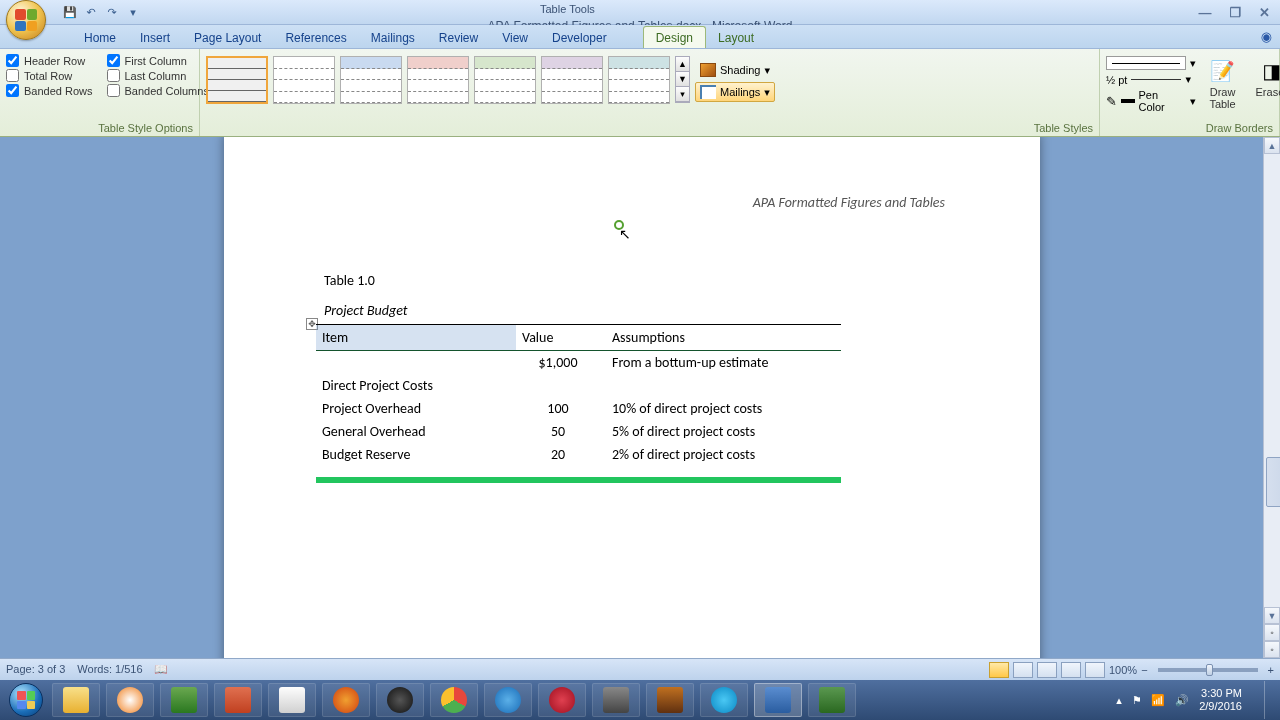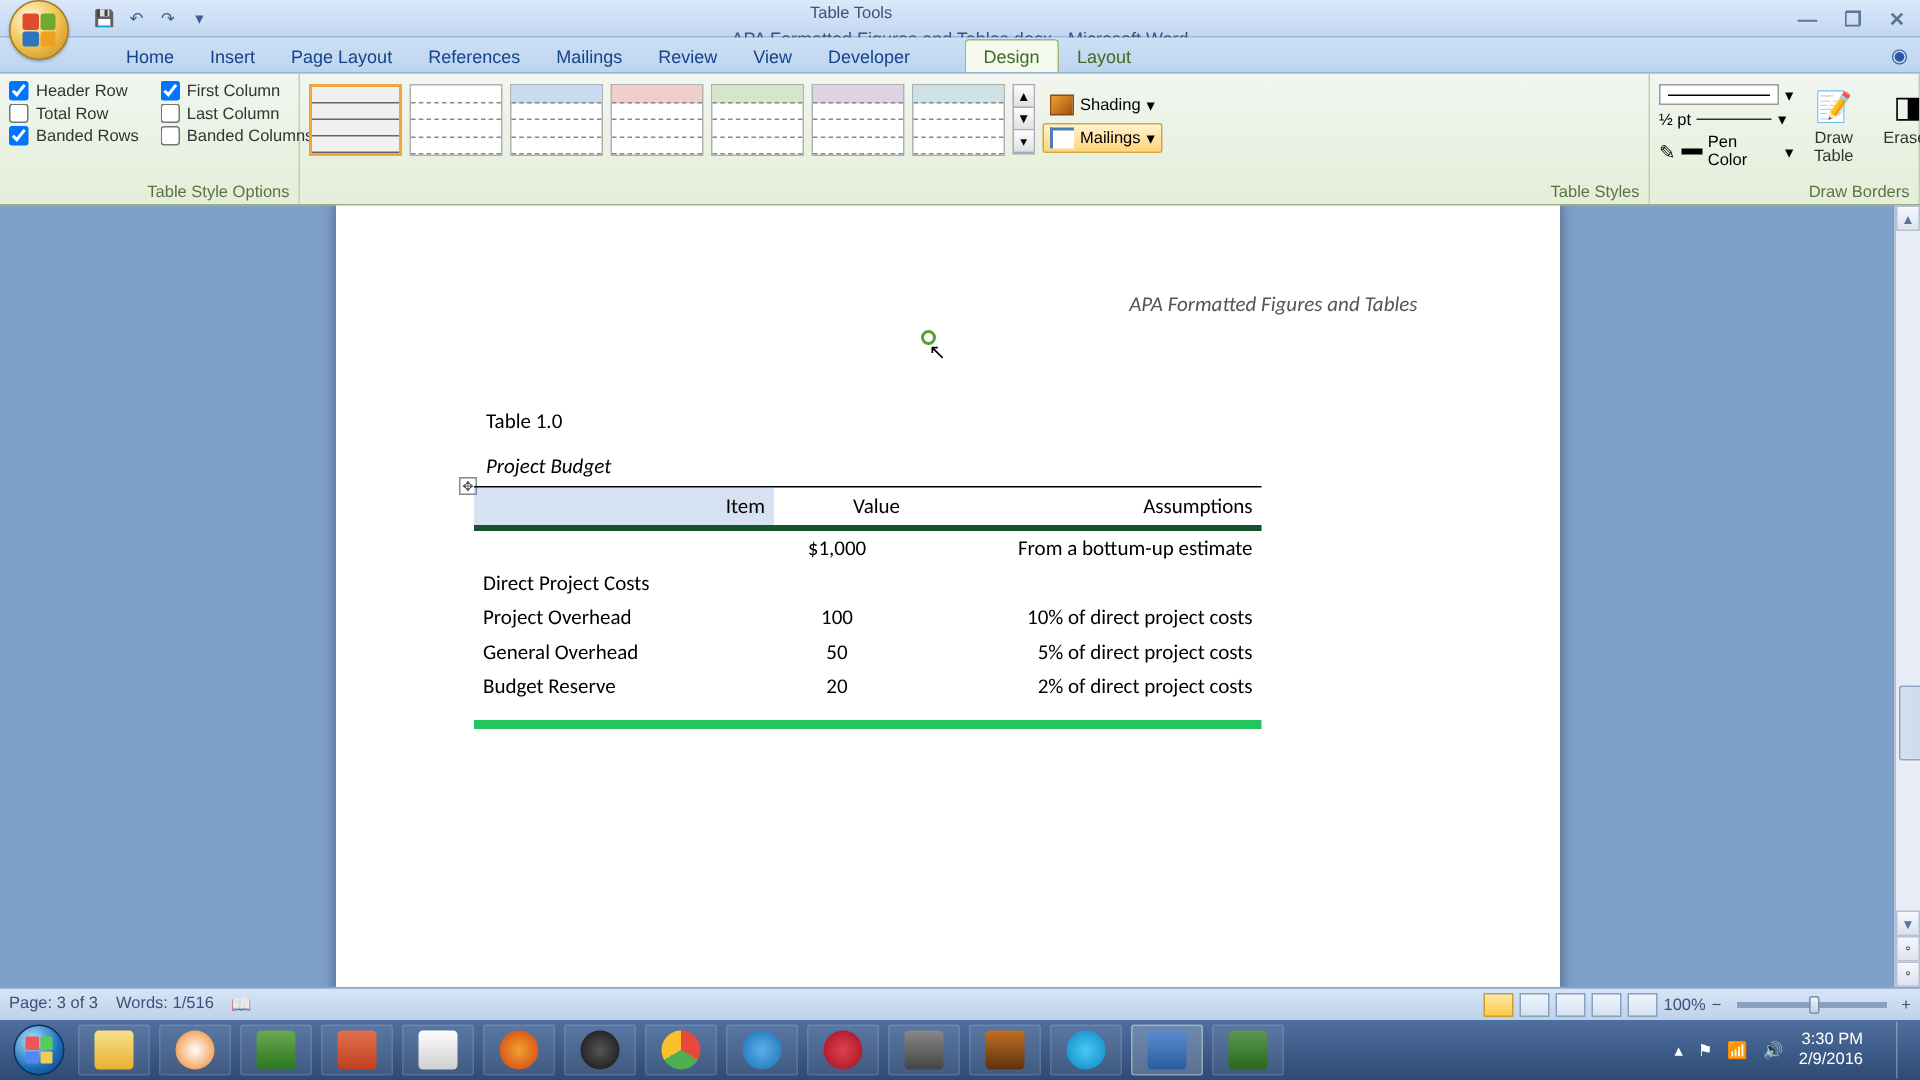--- a/index.html
+++ b/index.html
@@ -66,27 +66,27 @@
 .big-btn span { font-size: 11px; text-align:center; line-height:12px; color:#333; }
 
 
 .doc-area { flex: 1; background: #7ea1cc; position: relative; overflow: hidden; }
 .page { position: absolute; left: 224px; top: -5px; width: 816px; height: 660px; background: #fff; box-shadow: 0 2px 10px rgba(0,0,0,0.4); }
 .doc-header { position: absolute; top: 62px; right: 95px; font-style: italic; color: #555; font-family: Calibri, sans-serif; font-size: 14px; }
 .tbl-num { position: absolute; top: 140px; left: 100px; font-family: Calibri, sans-serif; font-size: 14px; color: #000; }
 .tbl-title { position: absolute; top: 170px; left: 100px; font-family: Calibri, sans-serif; font-size: 14px; font-style: italic; color: #000; }
 .apa-table { position: absolute; top: 192px; left: 92px; width: 525px; font-family: Calibri, sans-serif; font-size: 14px; }
 .apa-table table { width: 100%; border-collapse: collapse; }
-.apa-table th { border-top: 1px solid #000; border-bottom: 4px solid #14532d; padding: 4px 6px; font-weight: normal; text-align: right; }
+.apa-table th { border-top: 1px solid #000; border-bottom: 1px solid #14532d; padding: 4px 6px; font-weight: normal; text-align: left; }
 .apa-table th.sel { background: rgba(120,160,210,0.3); }
 .apa-table td { padding: 3px 6px; }
 .apa-table tr.last td { border-bottom: 6px solid #22c55e; padding-bottom: 14px; }
 .apa-table td.c1 { text-align: left; }
 .apa-table td.c2 { text-align: center; padding-left:0; }
-.apa-table td.c3 { text-align: right; }
+.apa-table td.c3 { text-align: left; }
 .tbl-handle { position:absolute; top:186px; left:82px; width:12px; height:12px; border:1px solid #888; background:#fff; font-size:9px; display:flex; align-items:center; justify-content:center; color:#555; cursor:move; }
 .cursor-ind { position:absolute; top:88px; left:390px; width:10px; height:10px; border:2px solid #55a030; border-radius:50%; }
 .cursor-arrow { position:absolute; top:94px; left:395px; font-size:14px; color:#000; }
 .vscroll { position:absolute; right:0; top:0; bottom:0; width:17px; background:#e8edf5; border-left:1px solid #b7c1d4; }
 .vscroll .up, .vscroll .down { height:17px; background:linear-gradient(#f5f8fc,#dbe3ef); border:1px solid #b7c1d4; font-size:9px; display:flex; align-items:center; justify-content:center; color:#5a7398; }
 .vscroll .down { position:absolute; bottom:34px; left:0; right:0; }
 .vscroll .pgup { position:absolute; bottom:17px; left:0; right:0; height:17px; background:linear-gradient(#f5f8fc,#dbe3ef); border:1px solid #b7c1d4; font-size:10px; display:flex; align-items:center; justify-content:center; }
 .vscroll .pgdn { position:absolute; bottom:0; left:0; right:0; height:17px; background:linear-gradient(#f5f8fc,#dbe3ef); border:1px solid #b7c1d4; font-size:10px; display:flex; align-items:center; justify-content:center; }
 .vscroll .thumb { position:absolute; top:320px; left:2px; right:2px; height:50px; background:linear-gradient(to right,#d5dfee,#b8c8df); border:1px solid #8fa4c3; border-radius:2px; }
 

